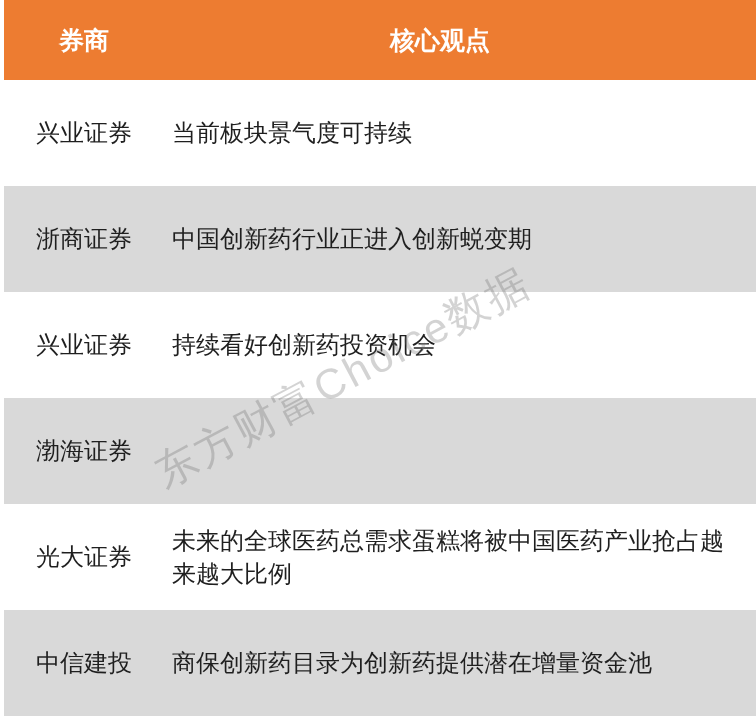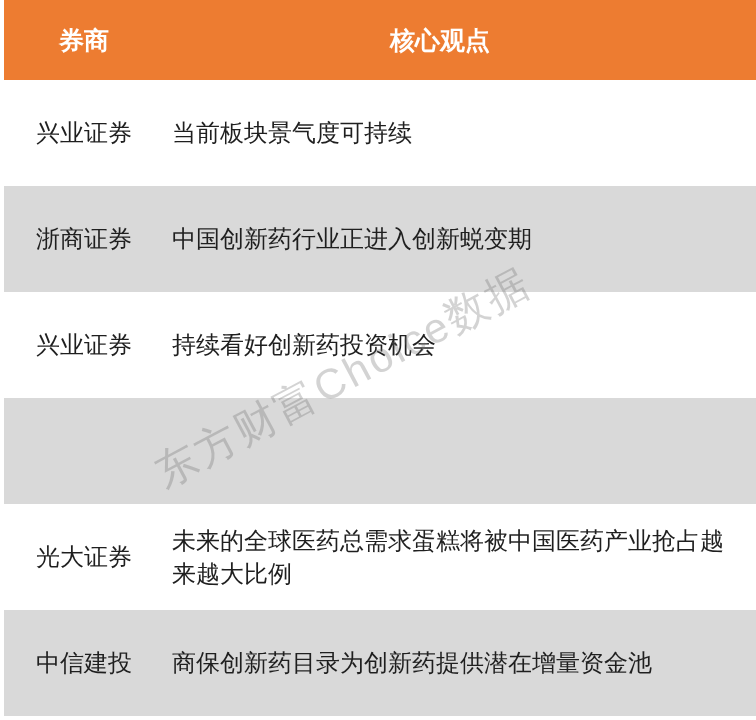--- a/index.html
+++ b/index.html
@@ -91,20 +91,21 @@
     <div class="col1 broker">浙商证券</div>
     <div class="col2 viewpoint">中国创新药行业正进入创新蜕变期</div>
   </div>
 
   <div class="row">
     <div class="col1 broker">兴业证券</div>
     <div class="col2 viewpoint">持续看好创新药投资机会</div>
   </div>
 
   <div class="row alt">
+    <div class="col1 broker">渤海证券</div>
   </div>
 
   <div class="row">
     <div class="col1 broker">光大证券</div>
     <div class="col2 viewpoint">未来的全球医药总需求蛋糕将被中国医药产业抢占越来越大比例</div>
   </div>
 
   <div class="row alt">
     <div class="col1 broker">中信建投</div>
     <div class="col2 viewpoint">商保创新药目录为创新药提供潜在增量资金池</div>

